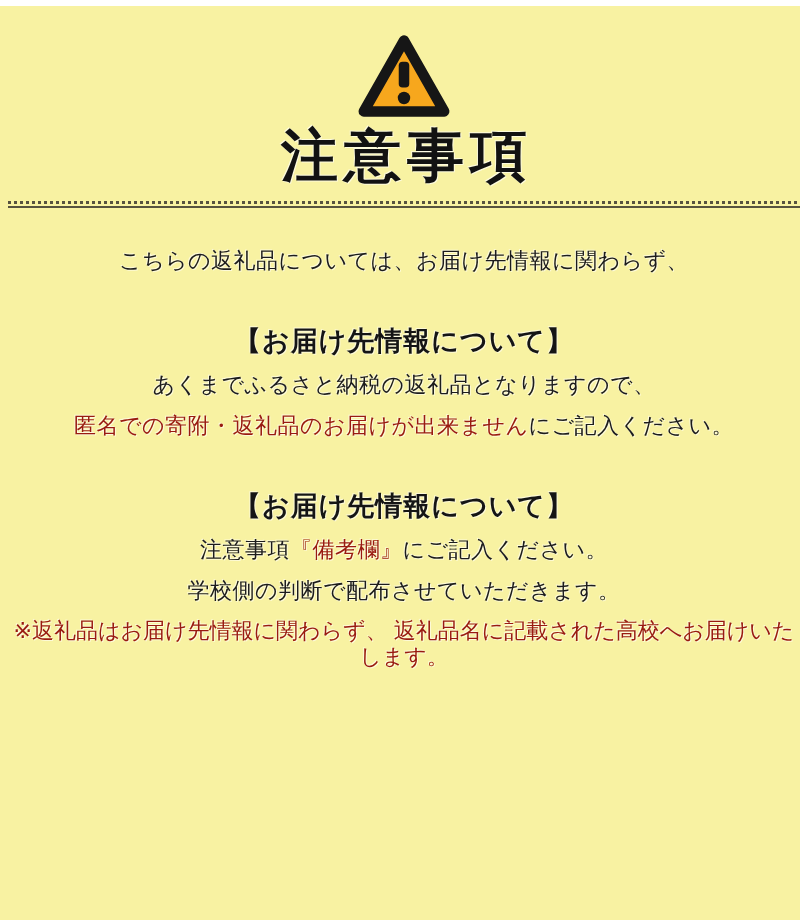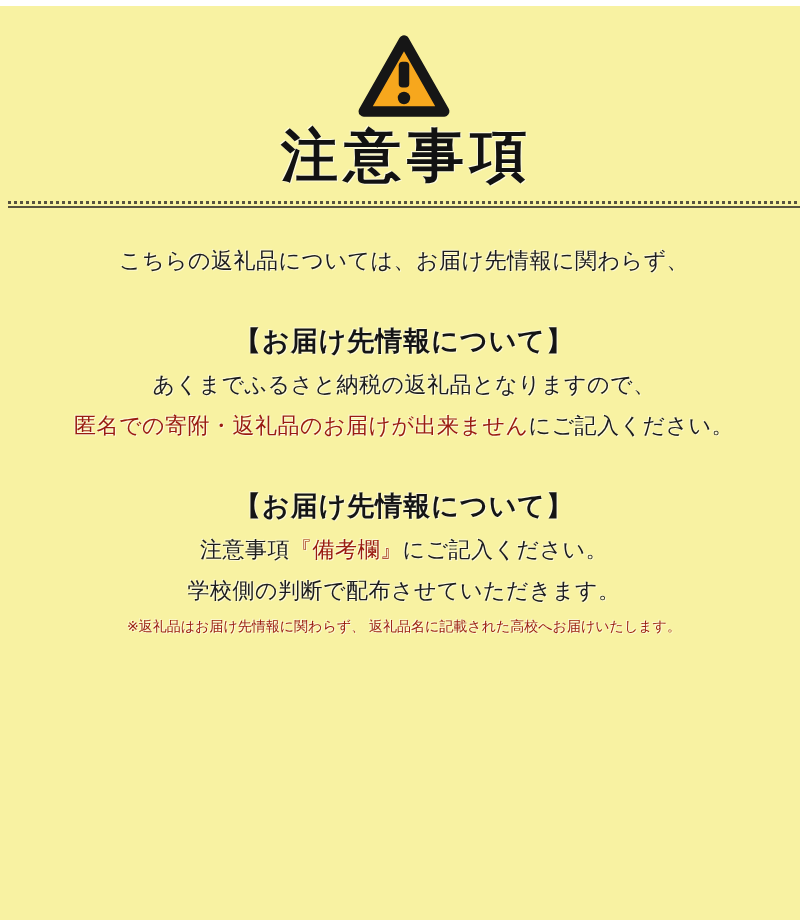--- a/index.html
+++ b/index.html
@@ -54,21 +54,21 @@
     letter-spacing:1px;
   }
   .line{
     font-size:22px;
     font-weight:normal;
     line-height:1.16;
     margin-bottom:15px;
     letter-spacing:0.5px;
     color:var(--ink);
   }
-  .line.small{font-size:14px;letter-spacing:0;}
+  .line.small{font-size:22px;letter-spacing:0;}
   .seg-red{color:var(--red);}
   .seg-black{color:var(--ink);}
   .cutoff-fragment{
     position:absolute;
     left:85px;bottom:3px;
     width:345px;height:3px;
     background:#8f8a79;
   }
   .bottom-strip{
     position:absolute;

